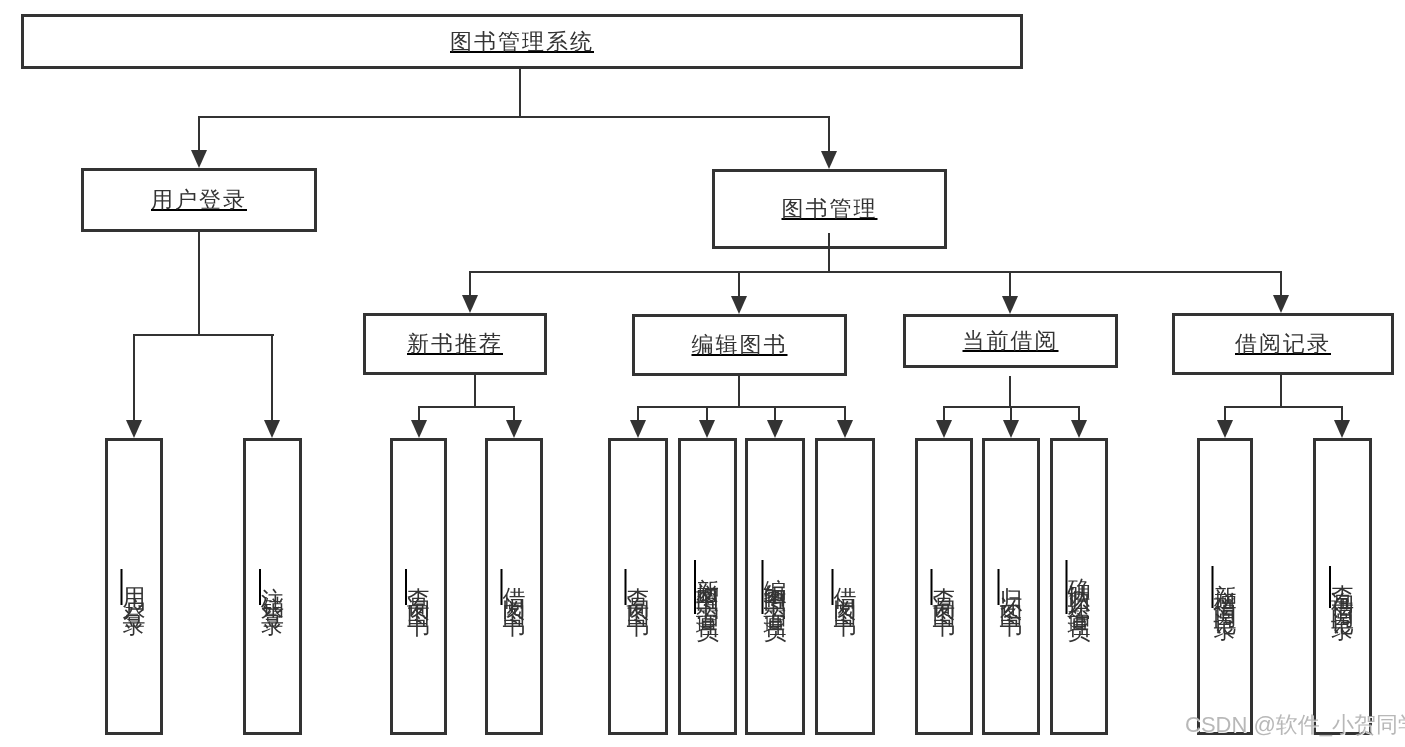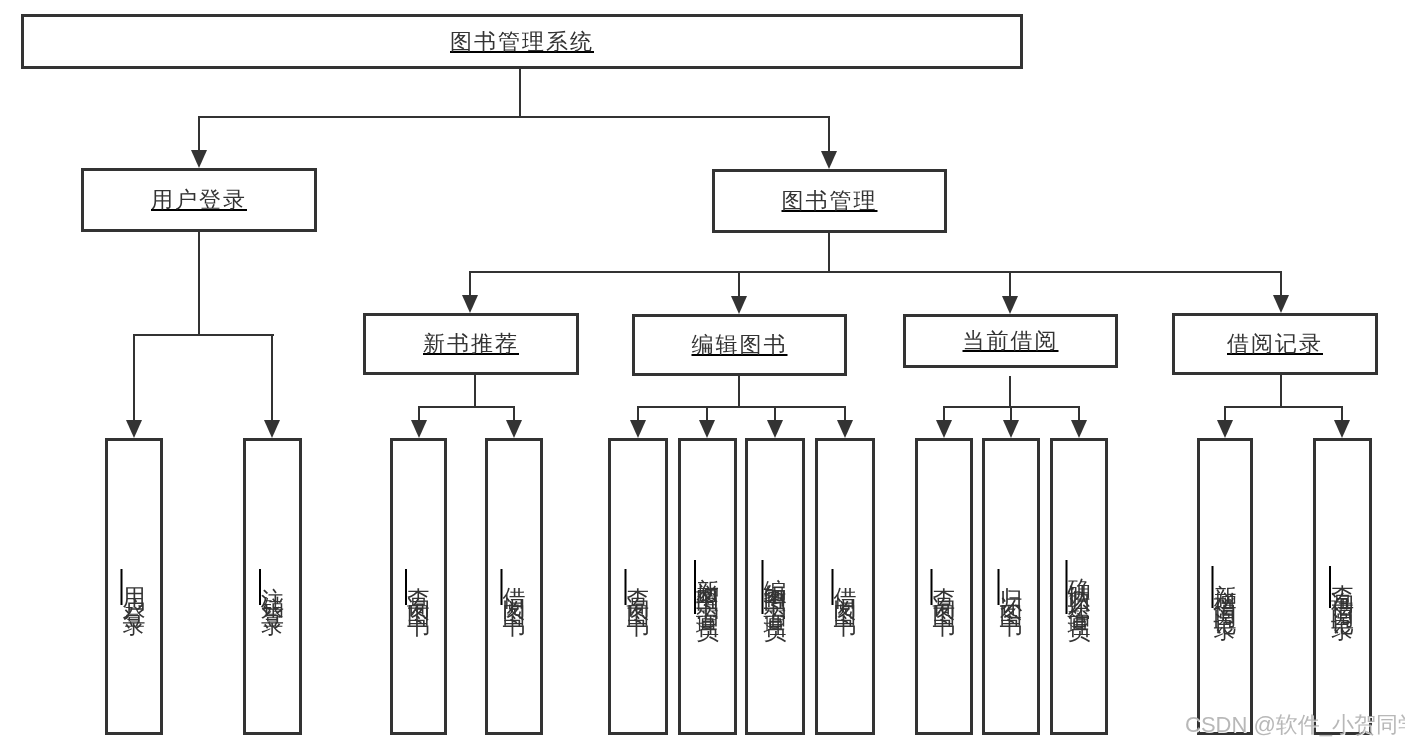--- a/index.html
+++ b/index.html
@@ -34,34 +34,34 @@
 
 <div id="canvas">
 
   <div class="box" style="left:21px; top:14px; width:1002px; height:55px;">
     <span class="hlabel">图书管理系统</span>
   </div>
 
   <div class="box" style="left:81px; top:168px; width:236px; height:64px;">
     <span class="hlabel">用户登录</span>
   </div>
-  <div class="box" style="left:712px; top:169px; width:235px; height:64px;">
+  <div class="box" style="left:712px; top:169px; width:235px; height:80px;">
     <span class="hlabel">图书管理</span>
   </div>
 
-  <div class="box" style="left:363px; top:313px; width:216px; height:62px;">
+  <div class="box" style="left:363px; top:313px; width:184px; height:62px;">
     <span class="hlabel">新书推荐</span>
   </div>
   <div class="box" style="left:632px; top:314px; width:215px; height:62px;">
     <span class="hlabel">编辑图书</span>
   </div>
   <div class="box" style="left:903px; top:314px; width:215px; height:54px;">
     <span class="hlabel">当前借阅</span>
   </div>
-  <div class="box" style="left:1172px; top:313px; width:206px; height:62px;">
+  <div class="box" style="left:1172px; top:313px; width:222px; height:62px;">
     <span class="hlabel">借阅记录</span>
   </div>
 
   <div class="box" style="left:105px; top:438px; width:58px; height:297px;">
     <span class="vlabel">用户登录</span>
   </div>
   <div class="box" style="left:243px; top:438px; width:59px; height:297px;">
     <span class="vlabel">注销登录</span>
   </div>
 

